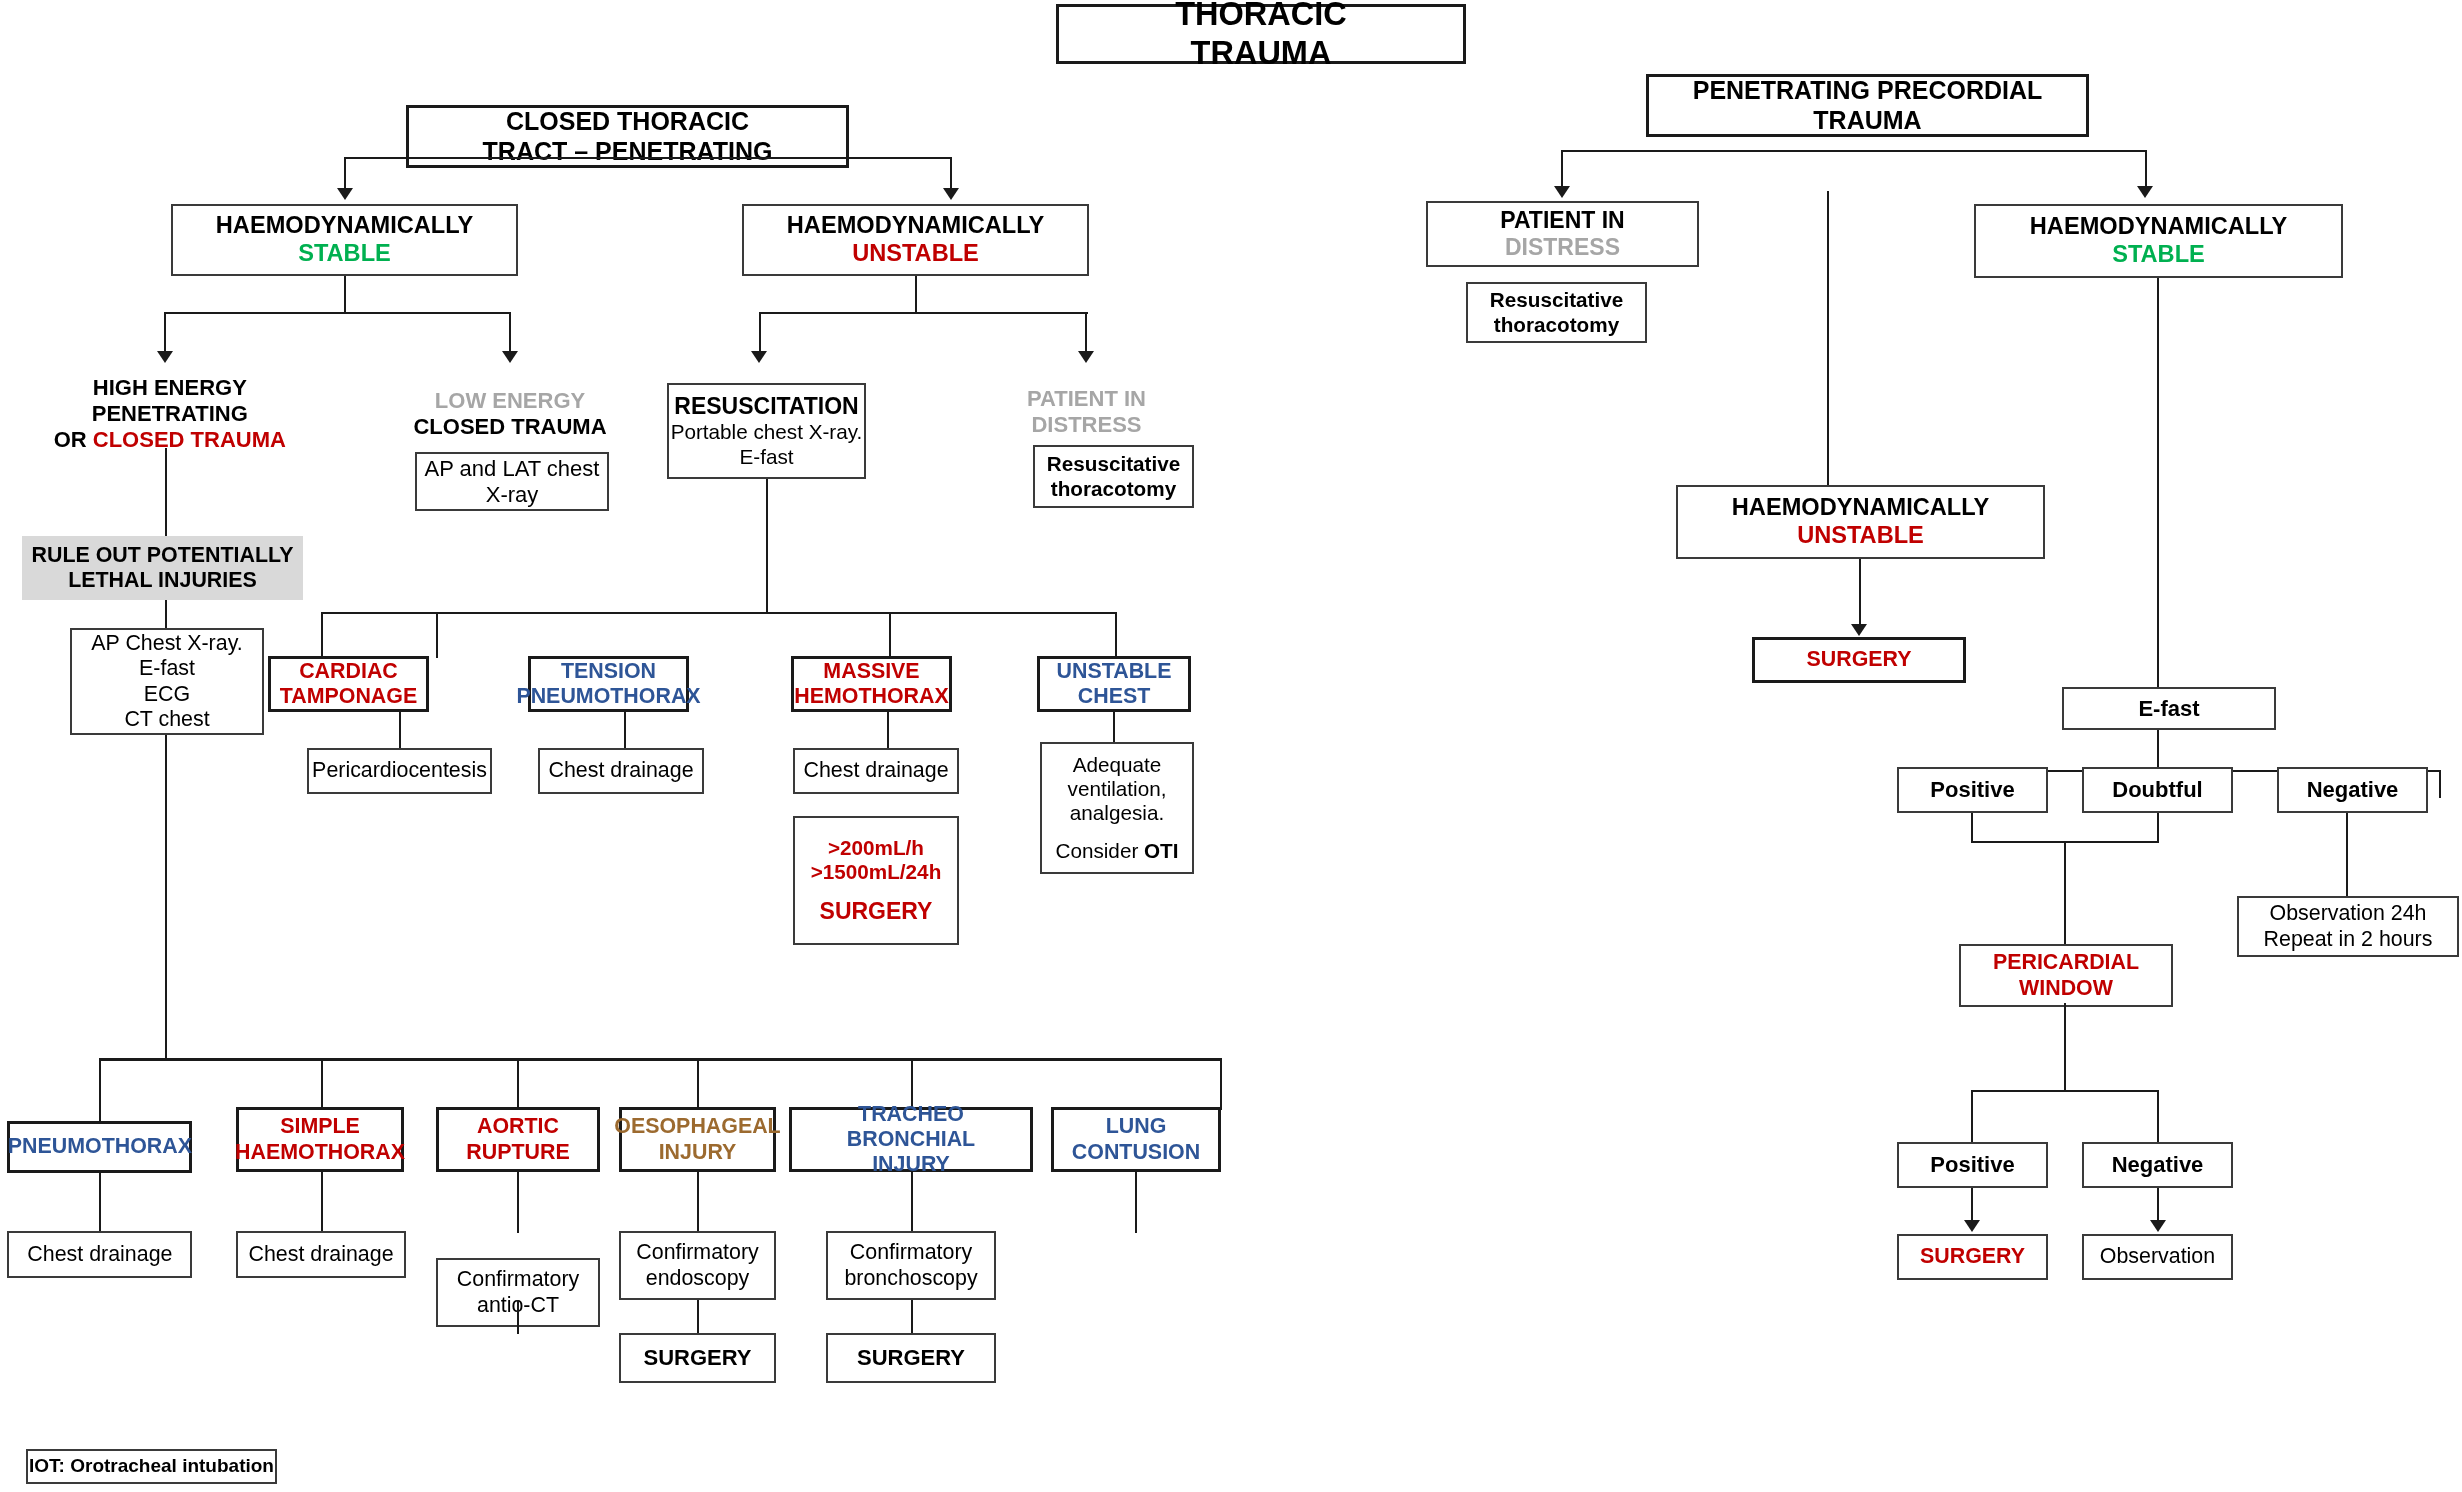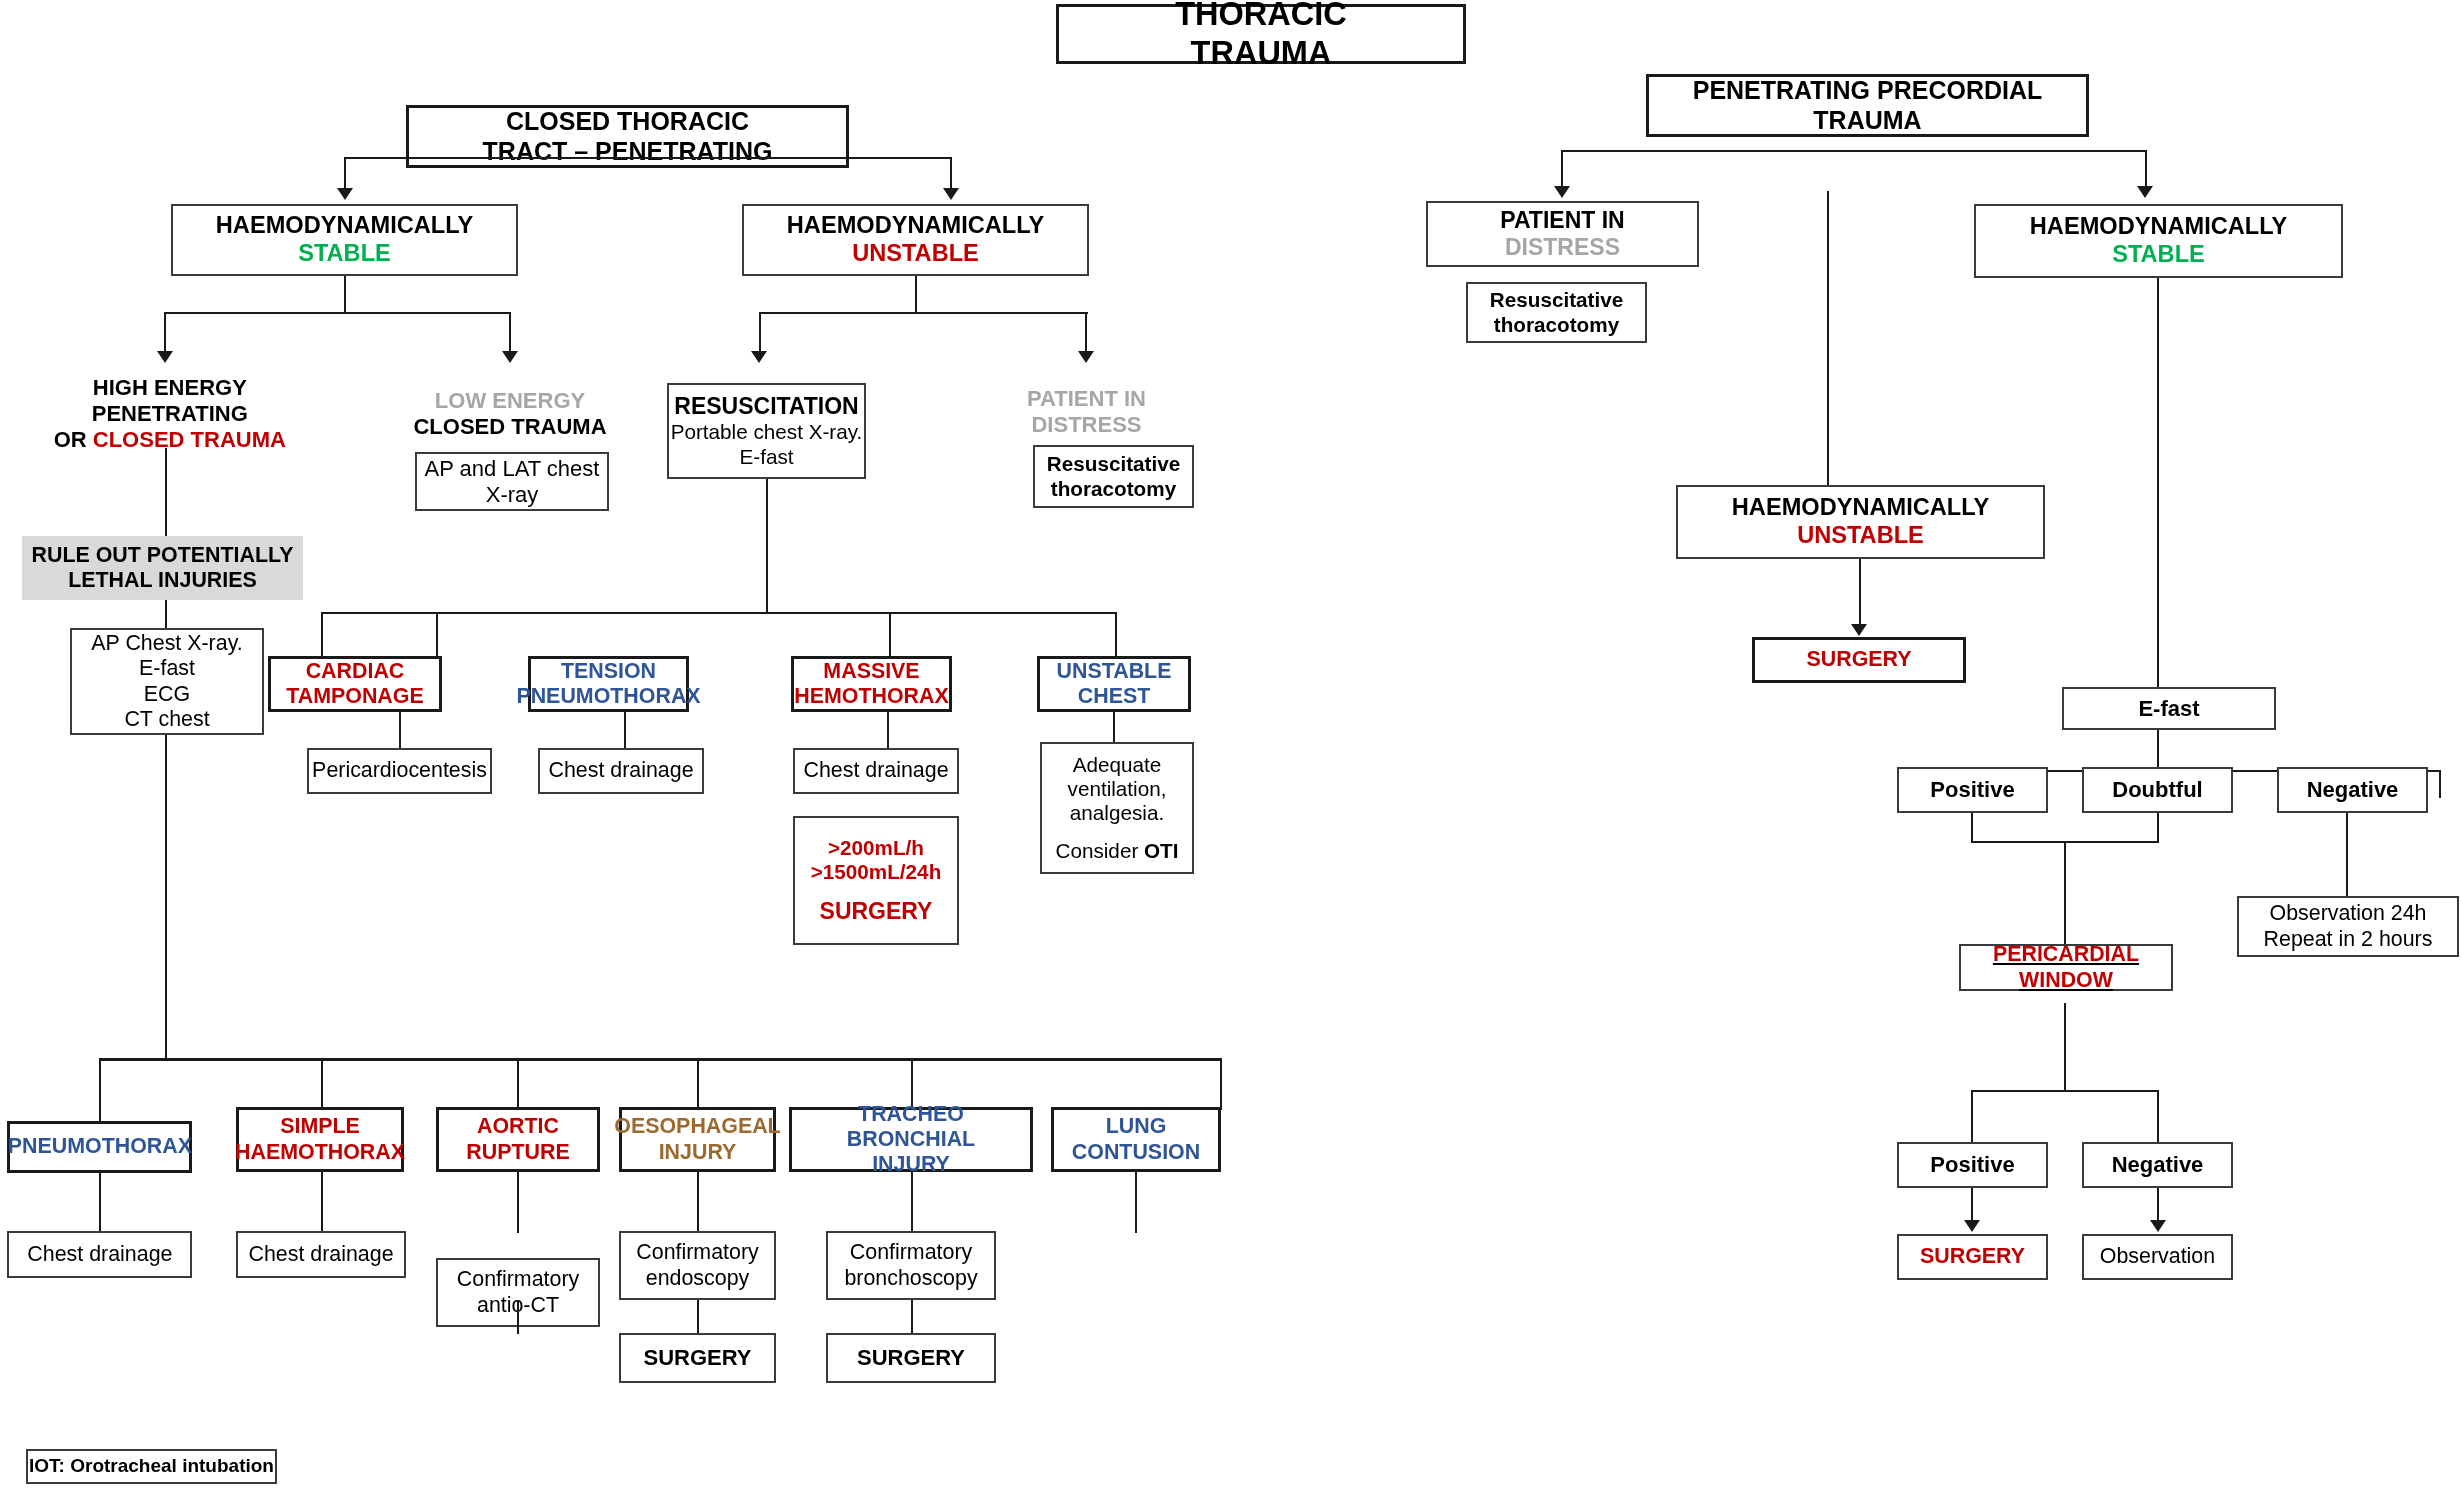--- a/index.html
+++ b/index.html
@@ -129,21 +129,21 @@
     <span class="t-bold c-black line" style="font-size:20.7px;">thoracotomy</span>
   </div>
 
   <div class="ln lnv" style="left:766px;top:479px;width:2.2px;height:134px;"></div>
   <div class="ln lnh" style="left:321px;top:612px;width:796px;height:2.2px;"></div>
   <div class="ln lnv" style="left:321px;top:612px;width:2.2px;height:46px;"></div>
   <div class="ln lnv" style="left:436px;top:612px;width:2.2px;height:46px;"></div>
   <div class="ln lnv" style="left:889px;top:612px;width:2.2px;height:46px;"></div>
   <div class="ln lnv" style="left:1115px;top:612px;width:2.2px;height:46px;"></div>
 
-  <div class="box thick" style="left:268px;top:656px;width:174px;height:56px;">
+  <div class="box thick" style="left:268px;top:656px;width:161px;height:56px;">
     <span class="t-bold c-red line" style="font-size:21.4px;">CARDIAC</span>
     <span class="t-bold c-red line" style="font-size:21.4px;">TAMPONAGE</span>
   </div>
   <div class="box thick" style="left:528px;top:656px;width:161px;height:56px;">
     <span class="t-bold c-blue line" style="font-size:21.4px;">TENSION</span>
     <span class="t-bold c-blue line" style="font-size:21.4px;">PNEUMOTHORAX</span>
   </div>
   <div class="box thick" style="left:791px;top:656px;width:161px;height:56px;">
     <span class="t-bold c-red line" style="font-size:21.4px;">MASSIVE</span>
     <span class="t-bold c-red line" style="font-size:21.4px;">HEMOTHORAX</span>
@@ -324,21 +324,21 @@
   <div class="ln lnh" style="left:1971px;top:841px;width:188px;height:2.2px;"></div>
   <div class="ln lnv" style="left:2064px;top:841px;width:2.2px;height:105px;"></div>
 
   <div class="ln lnv" style="left:2346px;top:813px;width:2.2px;height:85px;"></div>
 
   <div class="box" style="left:2237px;top:896px;width:222px;height:61px;">
     <span class="t-reg c-black line" style="font-size:21.4px;">Observation 24h</span>
     <span class="t-reg c-black line" style="font-size:21.4px;">Repeat in 2 hours</span>
   </div>
 
-  <div class="box" style="left:1959px;top:944px;width:214px;height:47px;text-decoration:underline;">
+  <div class="box" style="left:1959px;top:944px;width:214px;height:63px;">
     <span class="t-bold c-red line" style="font-size:21.4px;">PERICARDIAL</span>
     <span class="t-bold c-red line" style="font-size:21.4px;">WINDOW</span>
   </div>
 
   <div class="ln lnv" style="left:2064px;top:1003px;width:2.2px;height:89px;"></div>
   <div class="ln lnh" style="left:1971px;top:1090px;width:188px;height:2.2px;"></div>
   <div class="ln lnv" style="left:1971px;top:1090px;width:2.2px;height:53px;"></div>
   <div class="ln lnv" style="left:2157px;top:1090px;width:2.2px;height:53px;"></div>
 
   <div class="box" style="left:1897px;top:1142px;width:151px;height:46px;">

